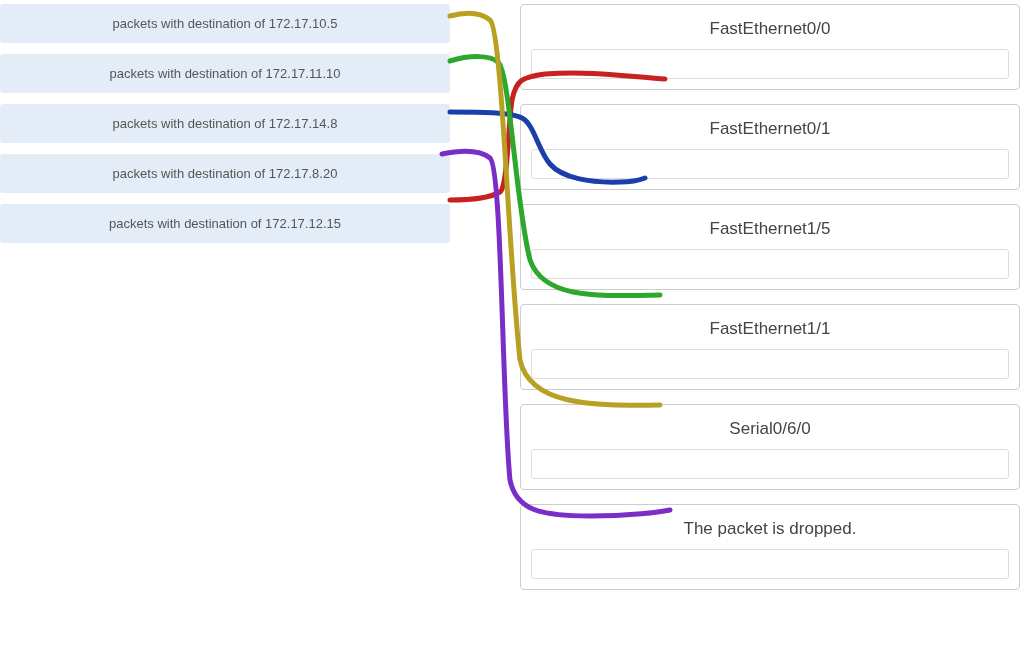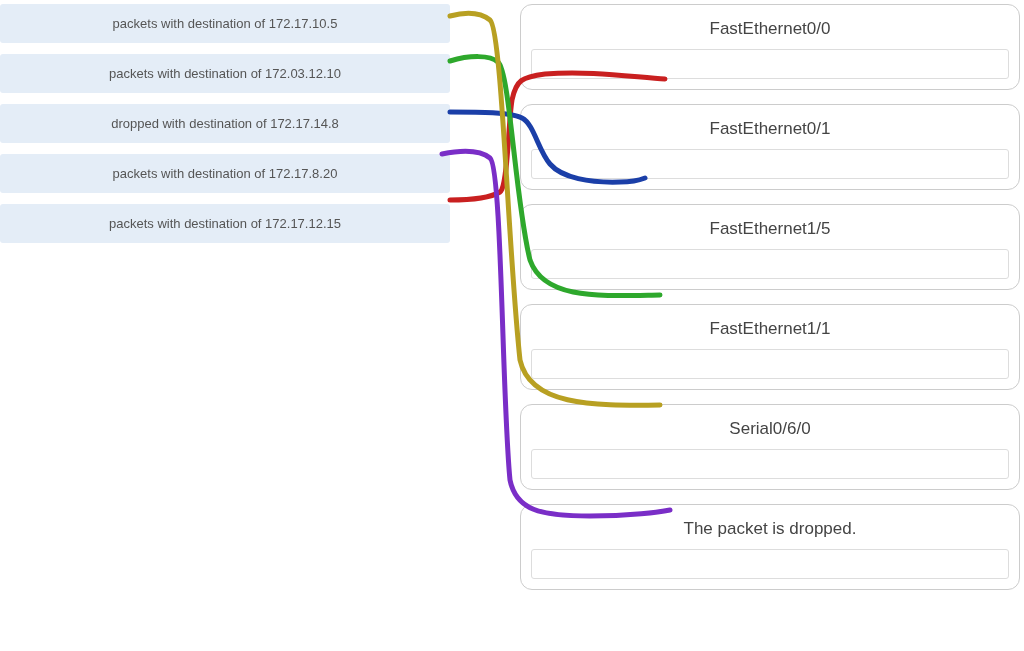--- a/index.html
+++ b/index.html
@@ -27,21 +27,21 @@
       color: #555;
     }
     .right-panel {
       position: absolute;
       left: 520px;
       top: 4px;
       width: 500px;
     }
     .target-item {
       border: 1px solid #ccc;
-      border-radius: 12px;
+      border-radius: 4px;
       padding: 8px 10px 10px 10px;
       margin-bottom: 14px;
       background: #fff;
     }
     .target-label {
       text-align: center;
       font-size: 17px;
       color: #444;
       padding: 6px 0 10px 0;
     }
@@ -72,24 +72,24 @@
     .red    { stroke: #c92020; }
   </style>
 </head>
 <body>
 
 <div class="left-panel">
   <div class="source-item">
     <span>packets with destination of 172.17.10.5</span>
   </div>
   <div class="source-item">
-    <span>packets with destination of 172.03.12.10</span>
+    <span>packets with destination of 172.17.11.10</span>
   </div>
   <div class="source-item">
-    <span>dropped with destination of 172.17.14.8</span>
+    <span>packets with destination of 172.17.14.8</span>
   </div>
   <div class="source-item">
     <span>packets with destination of 172.17.8.20</span>
   </div>
   <div class="source-item">
     <span>packets with destination of 172.17.12.15</span>
   </div>
 </div>
 
 <div class="right-panel">

